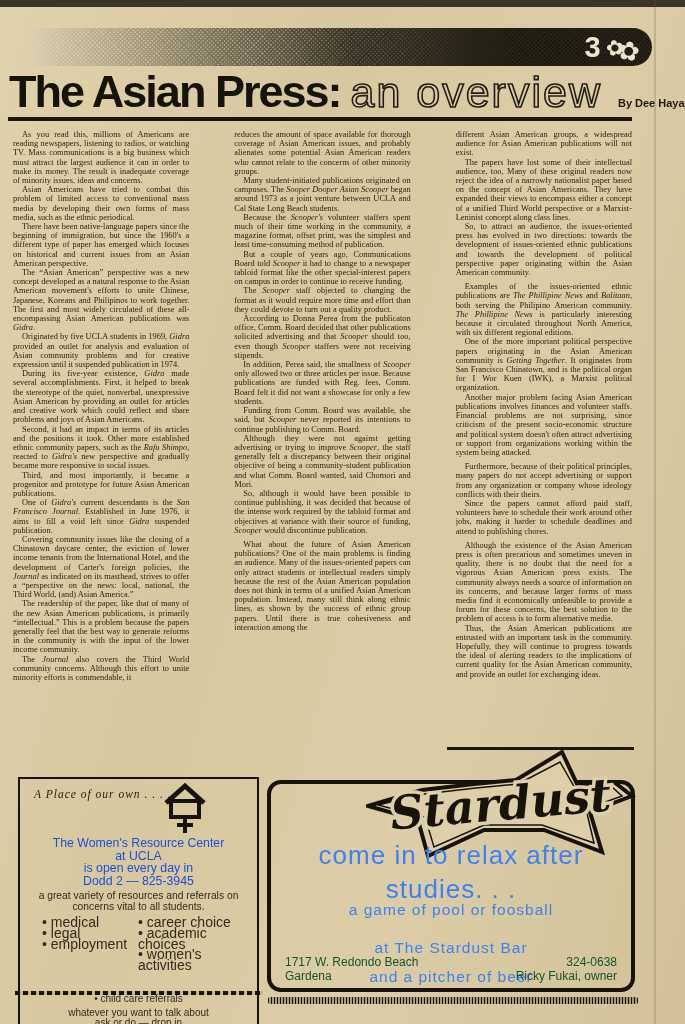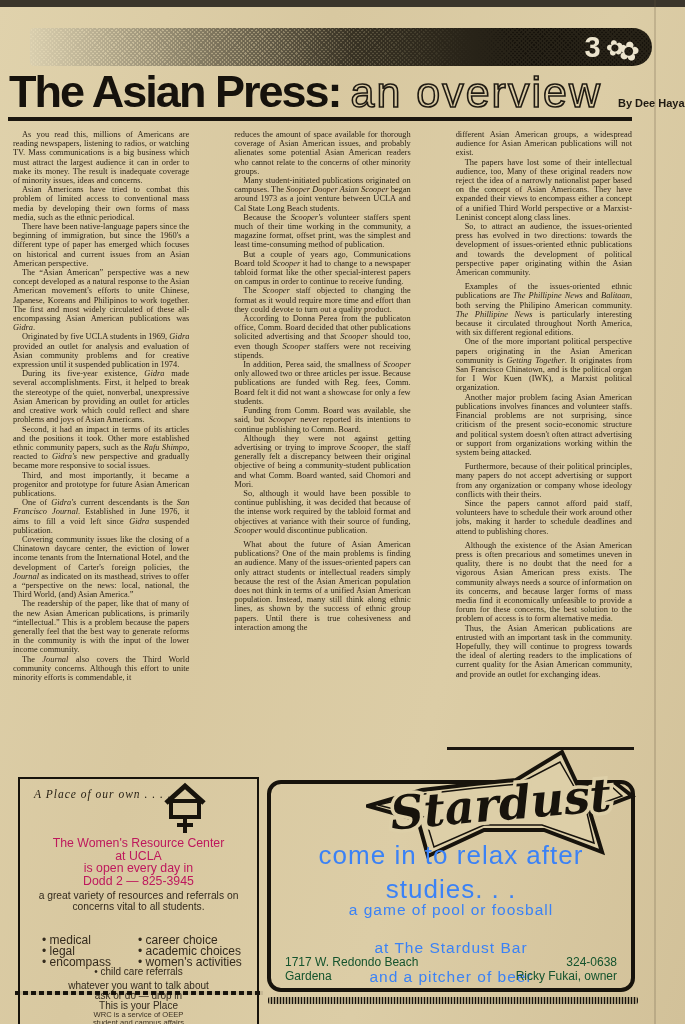--- a/index.html
+++ b/index.html
@@ -60,28 +60,28 @@
   .wrc{
     position:absolute; left:18px; top:777px; width:241px; height:273px;
     border:2px solid #17130c; padding:4px 8px;
   }
   .wrc-tagline{
     position:absolute; left:14px; top:9px;
     font-family:"Liberation Serif", serif; font-style:italic;
     font-size:11.5px; letter-spacing:1px; color:#241d12;
   }
   .wrc-icon{ position:absolute; right:48px; top:3px; }
-  .wrc-center{ margin-top:54px; text-align:center; font-size:12.3px; line-height:12.6px; color:#be185d; }
+  .wrc-center{ margin-top:54px; text-align:center; font-size:12.3px; line-height:12.6px; color:#1d4ed8; }
   .wrc-desc{ margin-top:3px; text-align:center; font-size:10.3px; line-height:11px; color:#332a1d; }
-  .wrc-bullets{ display:flex; margin-top:23px; font-size:12px; line-height:10.6px; color:#332a1d; }
+  .wrc-bullets{ display:flex; margin-top:5px; font-size:14px; line-height:10.6px; color:#332a1d; }
   .wrc-bul-col{ list-style:none; }
   .wrc-bul-left{ margin-left:14px; width:96px; }
   .wrc-bul-right{ width:110px; }
   .wrc-bullets li::before, .wrc-bullet-center::before{ content:"•  "; }
-  .wrc-bullet-center{ text-align:center; font-size:10px; line-height:10.8px; color:#332a1d; }
+  .wrc-bullet-center{ text-align:center; font-size:10px; line-height:10.8px; color:#332a1d;margin-top:24px; }
   .wrc-footer{ margin-top:3px; text-align:center; font-size:10px; line-height:10px; color:#332a1d; }
   .wrc-small{ text-align:center; font-size:7.6px; line-height:8px; color:#3c3122; }
   .wrc-dash-rule{
     position:absolute; left:15px; top:991px; width:248px; height:4px;
     background:repeating-linear-gradient(90deg,#17130c 0 5px, rgba(23,19,12,.1) 5px 8px);
   }
 
   
   .stardust{
     position:absolute; left:267px; top:780px; width:368px; height:212px;
@@ -179,21 +179,21 @@
       <div>The Women's Resource Center</div>
       <div>at UCLA</div>
       <div>is open every day in</div>
       <div>Dodd 2 — 825-3945</div>
     </div>
   <div class="wrc-desc">a great variety of resources and referrals on concerns vital to all students.</div>
   <div class="wrc-bullets">
     <ul class="wrc-bul-col wrc-bul-left">
         <li>medical</li>
         <li>legal</li>
-        <li>encompass</li>
+        <li>employment</li>
       </ul>
     <ul class="wrc-bul-col wrc-bul-right">
         <li>career choice</li>
         <li>academic choices</li>
         <li>women's activities</li>
       </ul>
   </div>
   <div class="wrc-bullet-center">child care referrals</div>
   <div class="wrc-footer">
       <div>whatever you want to talk about</div>

